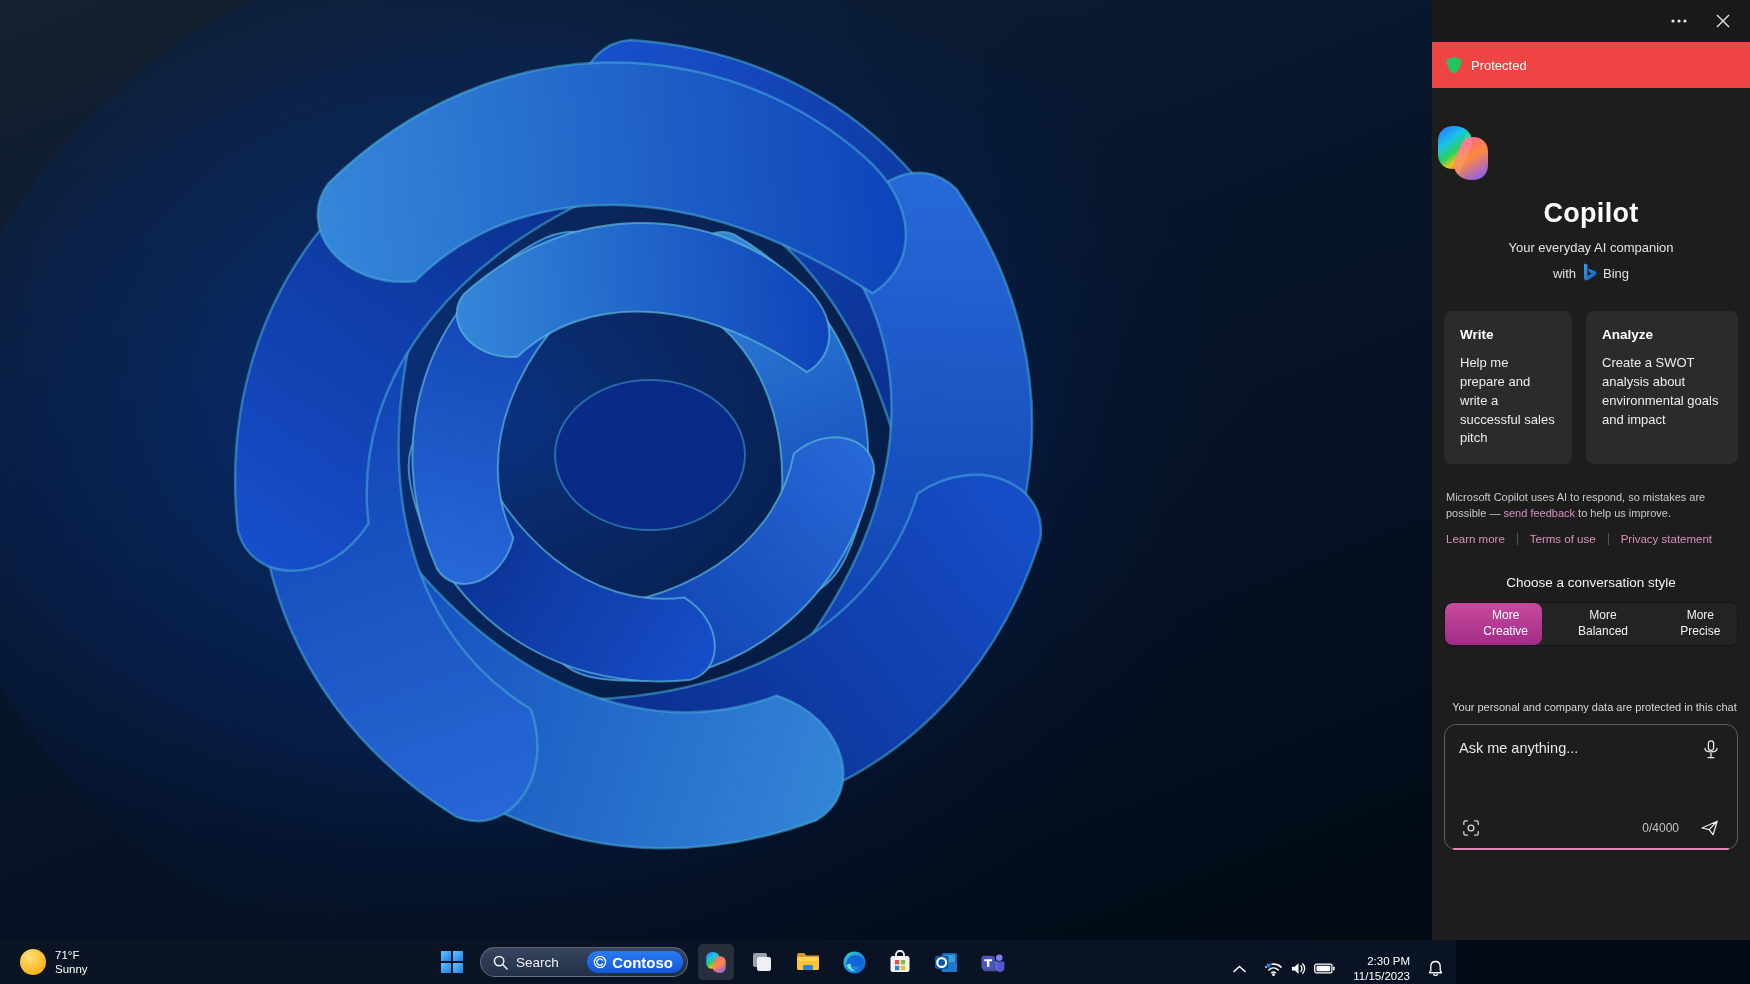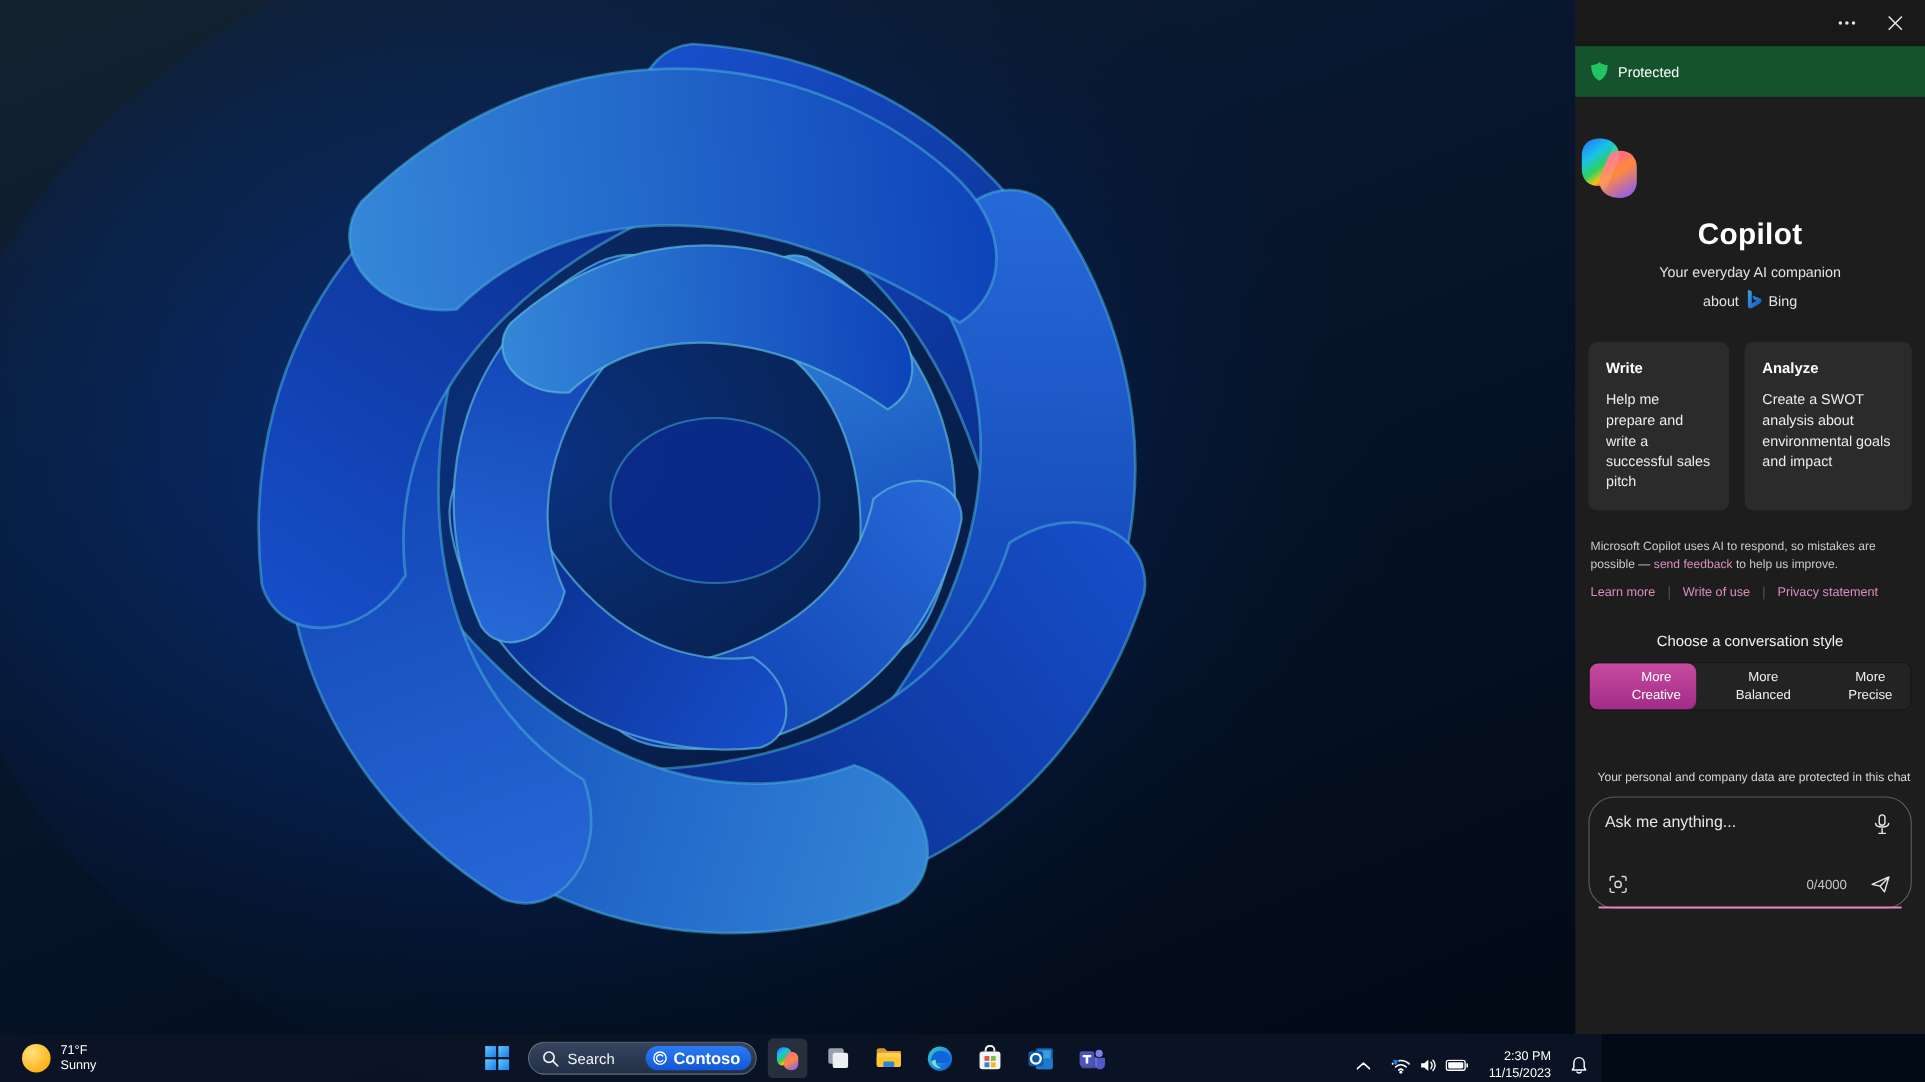--- a/index.html
+++ b/index.html
@@ -37,21 +37,21 @@
     padding:0 7px; cursor:pointer; color:#fff;margin-top:13px; }
   .clock { text-align:right; color:#fff; font-size:11.5px; line-height:1.3; }
 
   
   .panel { position:absolute; top:0; right:0; width:318px; height:940px;
     background:#1d1d1d; z-index:20; color:#e8e8e8; display:flex; flex-direction:column; }
   .p-titlebar { height:42px; background:#191919; display:flex; align-items:center;
     justify-content:flex-end; gap:10px; padding-right:10px; flex:0 0 auto; }
   .iconbtn { width:34px; height:30px; display:flex; align-items:center; justify-content:center;
     border-radius:4px; cursor:pointer; color:#e6e6e6; }
-  .p-protected { height:46px; background:#14532d; display:flex; align-items:center; gap:9px;
+  .p-protected { height:46px; background:#ef4444; display:flex; align-items:center; gap:9px;
     padding:12px 14px; flex:0 0 auto; }
   .p-protected .ptext { color:#fff; font-size:13px; }
   .p-body { flex:1; overflow:hidden; }
   .brand { margin-top:36px; text-align:center; }
   .clogo { display:inline-block; }
   .brand-title { margin-top:16px; color:#fff; font-size:27px; font-weight:bold; letter-spacing:.3px; }
   .brand-sub { margin-top:11px; color:#e2e2e2; font-size:13px; }
   .brand-bing { margin-top:8px; display:flex; align-items:center; justify-content:center; gap:6px;
     color:#e2e2e2; font-size:13px; }
   .cards { margin:28px 12px 0; display:flex; flex-direction:row; gap:14px; }
@@ -64,22 +64,22 @@
   .linkrow .lnk { color:#d98ec1; cursor:pointer; }
   .linkrow .sep { width:1px; height:12px; background:#555; margin:0 12px; }
   .style-head { margin-top:30px; text-align:center; color:#f2f2f2; font-size:13.5px; }
   .segmented { margin:12px 12px 0; background:#232323; border:1px solid #161616; border-radius:8px;
     display:flex; height:44px; overflow:hidden; }
   .seg { flex:1; display:flex; align-items:center; justify-content:center; text-align:center;
     color:#f0f0f0; font-size:12px; line-height:1.3; cursor:pointer; border-radius:8px;padding-left:24px; }
   .seg.selected { background:linear-gradient(180deg,#c84a9e,#a02c87); color:#fff; }
   .privacy { margin:54px 14px 0; display:flex; align-items:center; justify-content:center; gap:7px;
     color:#d6d6d6; font-size:11px; white-space:nowrap; }
-  .inputbox { position:relative; margin:10px 12px 0; height:102px; border:1px solid #5e5e5e;
-    border-radius:24px; background:#1d1d1d; }
+  .inputbox { position:relative; margin:10px 12px 0; height:126px; border:1px solid #5e5e5e;
+    border-radius:12px; background:#1d1d1d; }
   .inputbox input { position:absolute; left:14px; top:12px; right:46px; height:22px;
     background:transparent; border:none; outline:none; color:#eee; font-size:14.5px;
     font-family:"Liberation Sans", sans-serif; }
   .inputbox input::placeholder { color:#e6e6e6; opacity:1; }
   .mic { position:absolute; right:12px; top:10px; }
   .box-bottom { position:absolute; left:12px; right:12px; bottom:8px; display:flex;
     align-items:center; }
   .count { margin-left:auto; color:#c4c4c4; font-size:12px; margin-right:16px; }
   .underline { position:absolute; left:8px; right:8px; bottom:-1px; height:2px; border-radius:2px;
     background:#e387bb; }
@@ -185,21 +185,21 @@
               <stop offset="1" stop-color="#8b5cf6"></stop>
             </linearGradient>
           </defs>
           <path d="M22,2 C12,2 6,8 6,17 L6,30 C6,39 12,45 21,45 C27,45 31,42 33,37 L40,19 C41,9 33,2 22,2 Z" fill="url(#cpL)"></path>
           <path d="M40,56 C50,56 56,50 56,41 L56,28 C56,19 50,13 41,13 C35,13 31,16 29,21 L22,39 C21,49 29,56 40,56 Z" fill="url(#cpR)"></path>
           <path d="M33,37 L40,19 C40.5,14 38.5,10.5 35,8.5 L29,21 L22,39 C21.6,44 23.6,47.6 27,49.6 Z" fill="#ffffff" opacity="0.12"></path>
         </svg>
         <div class="brand-title">Copilot</div>
         <div class="brand-sub">Your everyday AI companion</div>
         <div class="brand-bing">
-          <span>about</span>
+          <span>with</span>
           <svg class="icon" width="15" height="20" viewBox="0 0 15 20">
             <defs>
                 <linearGradient id="bingG" x1="0" y1="0" x2="1" y2="1">
               <stop offset="0" stop-color="#35a6e8"></stop>
                   <stop offset="1" stop-color="#1353c6"></stop>
                 </linearGradient>
               </defs>
             <path d="M2,0.5 L5.5,1.8 L5.5,13 L10,10.5 L7.5,9.3 L6,5.6 L13.5,8.3 C14.5,8.7 14.8,11.6 13.2,12.6 L6.2,16.8 C4,18.2 2,17.2 2,14.8 Z" fill="url(#bingG)"></path>
           </svg>
           <span>Bing</span>
@@ -215,21 +215,21 @@
           <div class="ctitle">Analyze</div>
           <div class="cbody">Create a SWOT analysis about environmental goals and impact</div>
         </div>
       </div>
 
       <div class="disclaimer"><span>Microsoft Copilot uses AI to respond, so mistakes are possible — </span><span class="linkish">send feedback</span><span> to help us improve.</span></div>
 
       <div class="linkrow">
         <span class="lnk">Learn more</span>
         <span class="sep"></span>
-        <span class="lnk">Write of use</span>
+        <span class="lnk">Terms of use</span>
         <span class="sep"></span>
         <span class="lnk">Privacy statement</span>
       </div>
 
       <div class="style-head">Choose a conversation style</div>
 
       <div class="segmented">
         <div class="seg selected">
           <span><span>More</span><br><span>Creative</span></span>
         </div>

